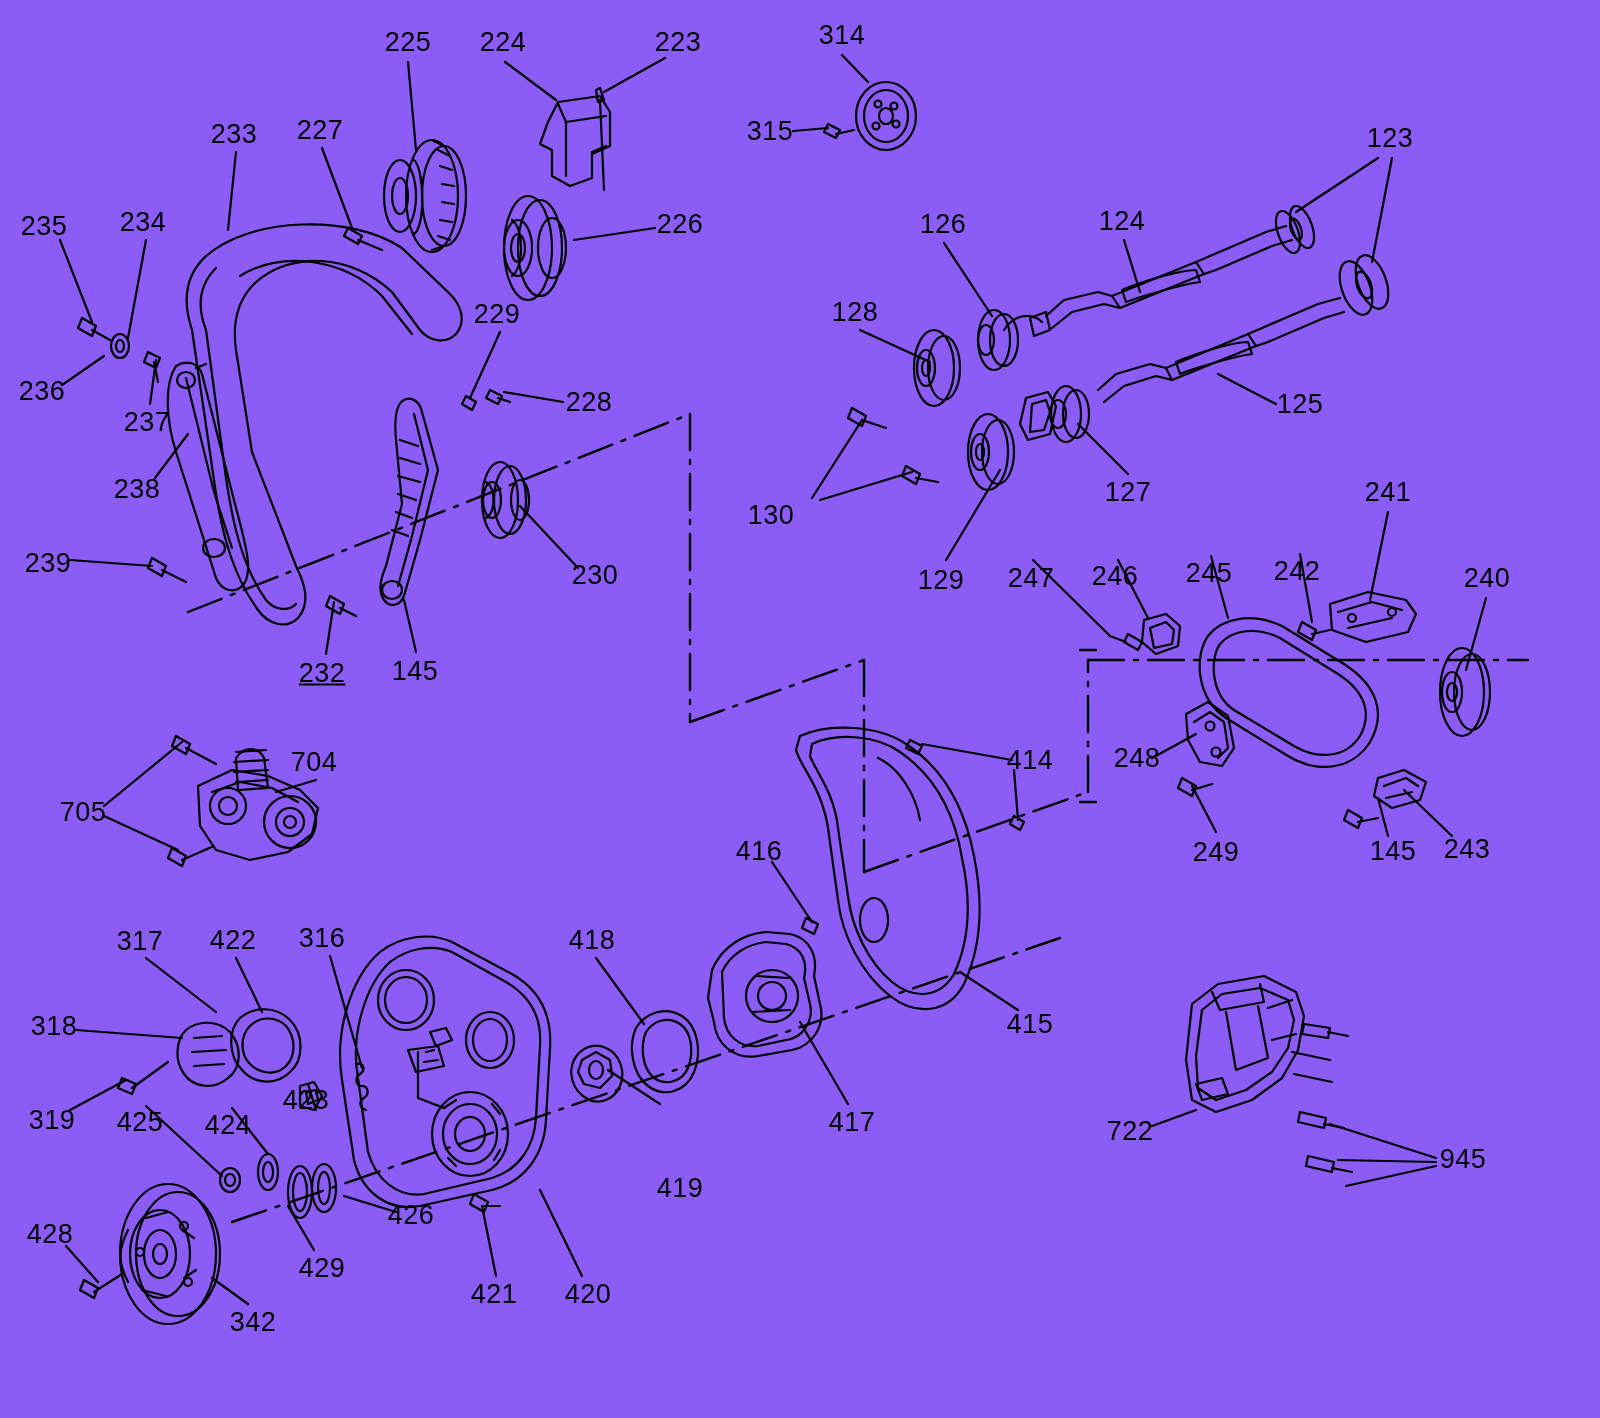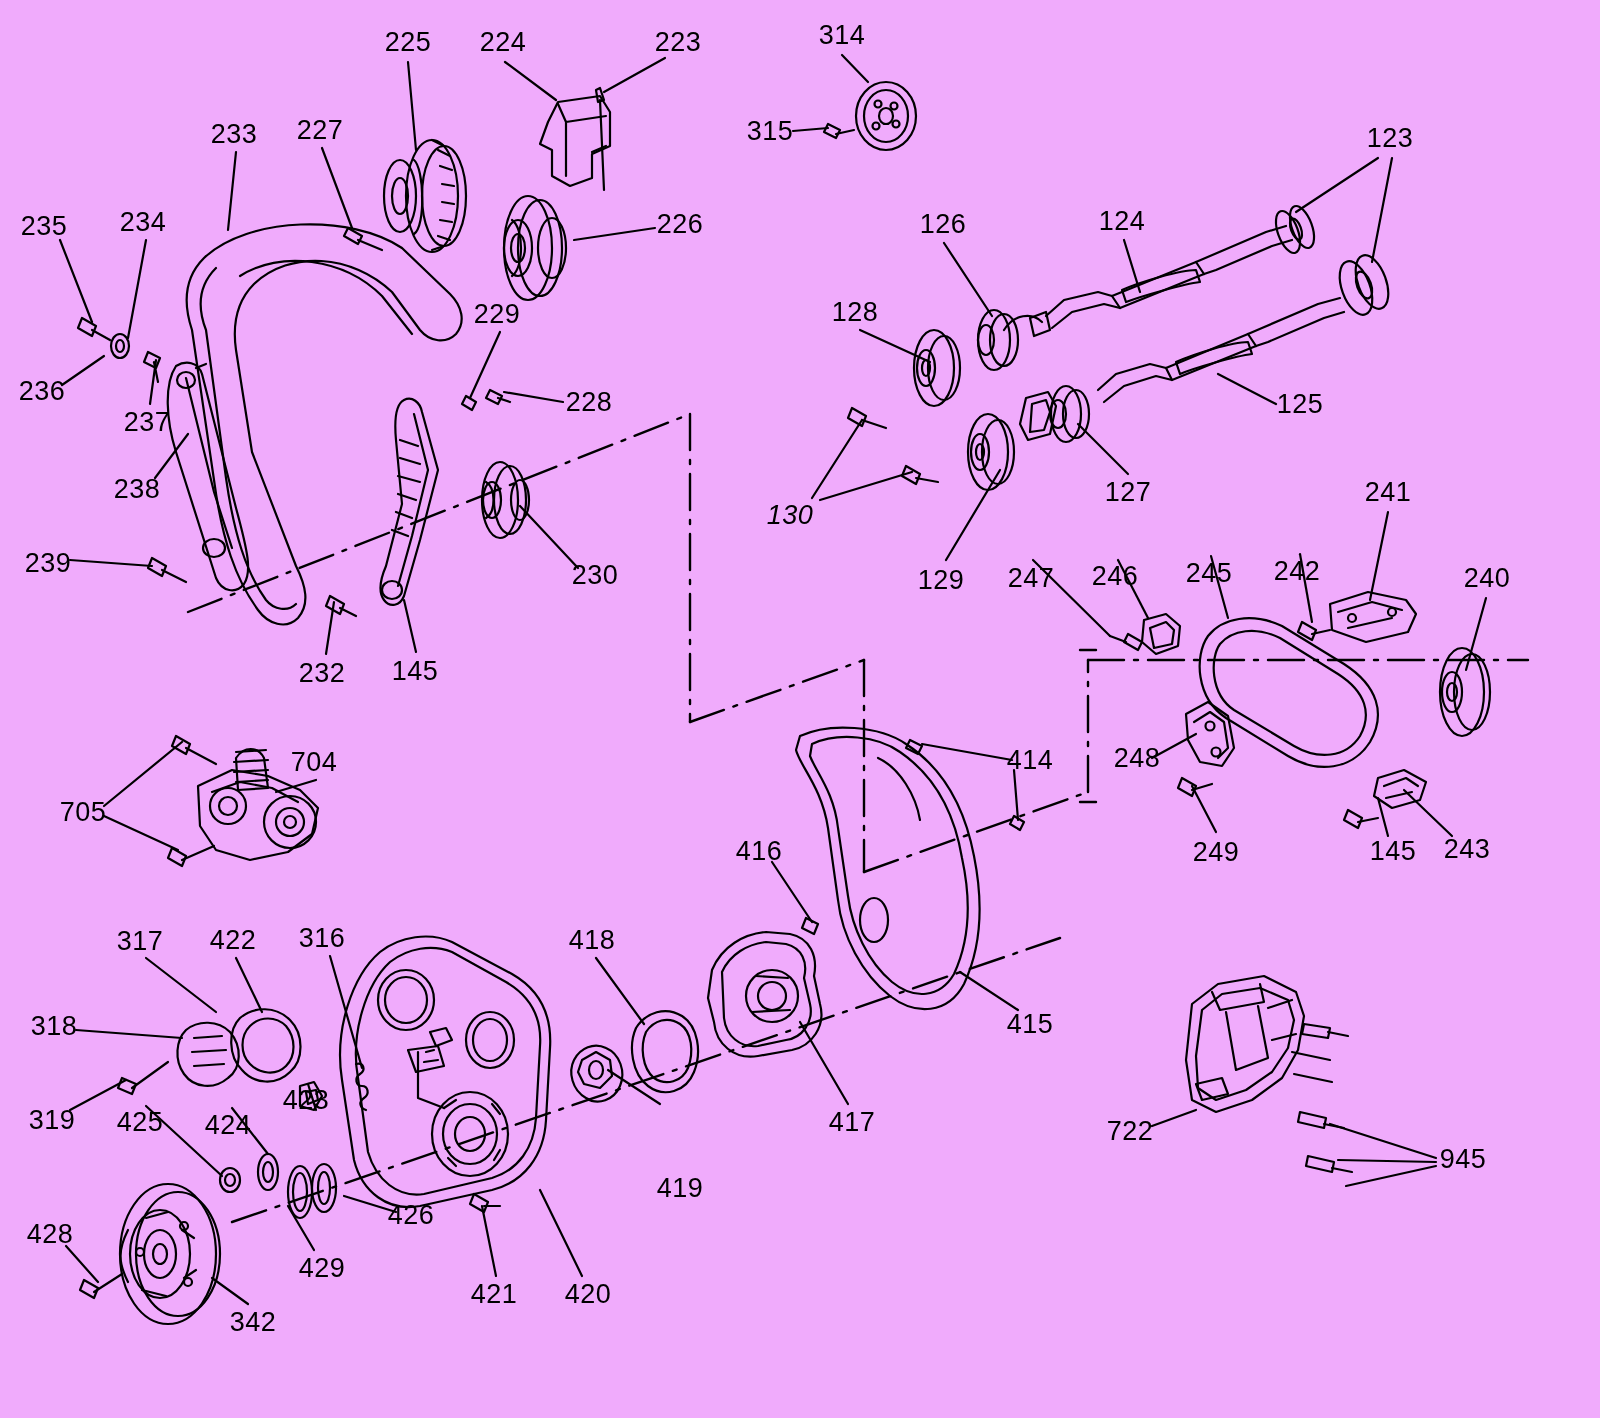--- a/index.html
+++ b/index.html
@@ -1,19 +1,19 @@
 <!DOCTYPE html>
 <html><head>
 <meta charset="utf-8">
 <style>
   html,body{margin:0;padding:0;background:#ffffff;}
   #sheet{
     position:relative;
     width:1600px;height:1418px;
-    background:#f0abfc;
+    background:#8b5cf6;
     font-family:"Liberation Sans", sans-serif;
     overflow:hidden;
   }
   #artwork{position:absolute;left:0;top:0;width:1600px;height:1418px;}
   .callout{
     position:absolute;
     font-family:"Liberation Sans", sans-serif;
     font-size:27px;
     color:#000000;
     white-space:nowrap;
@@ -438,30 +438,30 @@
       <div class="callout" style="left: 680px; top: 224px;">226</div>
       <div class="callout" style="left: 855px; top: 312px;">128</div>
       <div class="callout" style="left: 42px; top: 391px;">236</div>
       <div class="callout" style="left: 147px; top: 422px;">237</div>
       <div class="callout" style="left: 497px; top: 314px;">229</div>
       <div class="callout" style="left: 589px; top: 402px;">228</div>
       <div class="callout" style="left: 1300px; top: 404px;">125</div>
       <div class="callout" style="left: 137px; top: 489px;">238</div>
       <div class="callout" style="left: 595px; top: 575px;">230</div>
       <div class="callout" style="left: 1128px; top: 492px;">127</div>
-      <div class="callout" style="left: 790px; top: 515px; font-style: italic;">130</div>
+      <div class="callout" style="left: 771px; top: 515px;">130</div>
       <div class="callout" style="left: 48px; top: 563px;">239</div>
       <div class="callout" style="left: 941px; top: 580px;">129</div>
       <div class="callout" style="left: 1031px; top: 578px;">247</div>
       <div class="callout" style="left: 1115px; top: 576px;">246</div>
       <div class="callout" style="left: 1209px; top: 573px;">245</div>
       <div class="callout" style="left: 1297px; top: 571px;">242</div>
       <div class="callout" style="left: 1388px; top: 492px;">241</div>
       <div class="callout" style="left: 1487px; top: 578px;">240</div>
-      <div class="callout" style="left: 322px; top: 673px;">232</div>
+      <div class="callout" style="left: 322px; top: 673px; text-decoration: underline;">232</div>
       <div class="callout" style="left: 415px; top: 671px;">145</div>
       <div class="callout" style="left: 314px; top: 762px;">704</div>
       <div class="callout" style="left: 83px; top: 812px;">705</div>
       <div class="callout" style="left: 1030px; top: 760px;">414</div>
       <div class="callout" style="left: 1137px; top: 758px;">248</div>
       <div class="callout" style="left: 759px; top: 851px;">416</div>
       <div class="callout" style="left: 1216px; top: 852px;">249</div>
       <div class="callout" style="left: 1393px; top: 851px;">145</div>
       <div class="callout" style="left: 1467px; top: 849px;">243</div>
       <div class="callout" style="left: 140px; top: 941px;">317</div>

